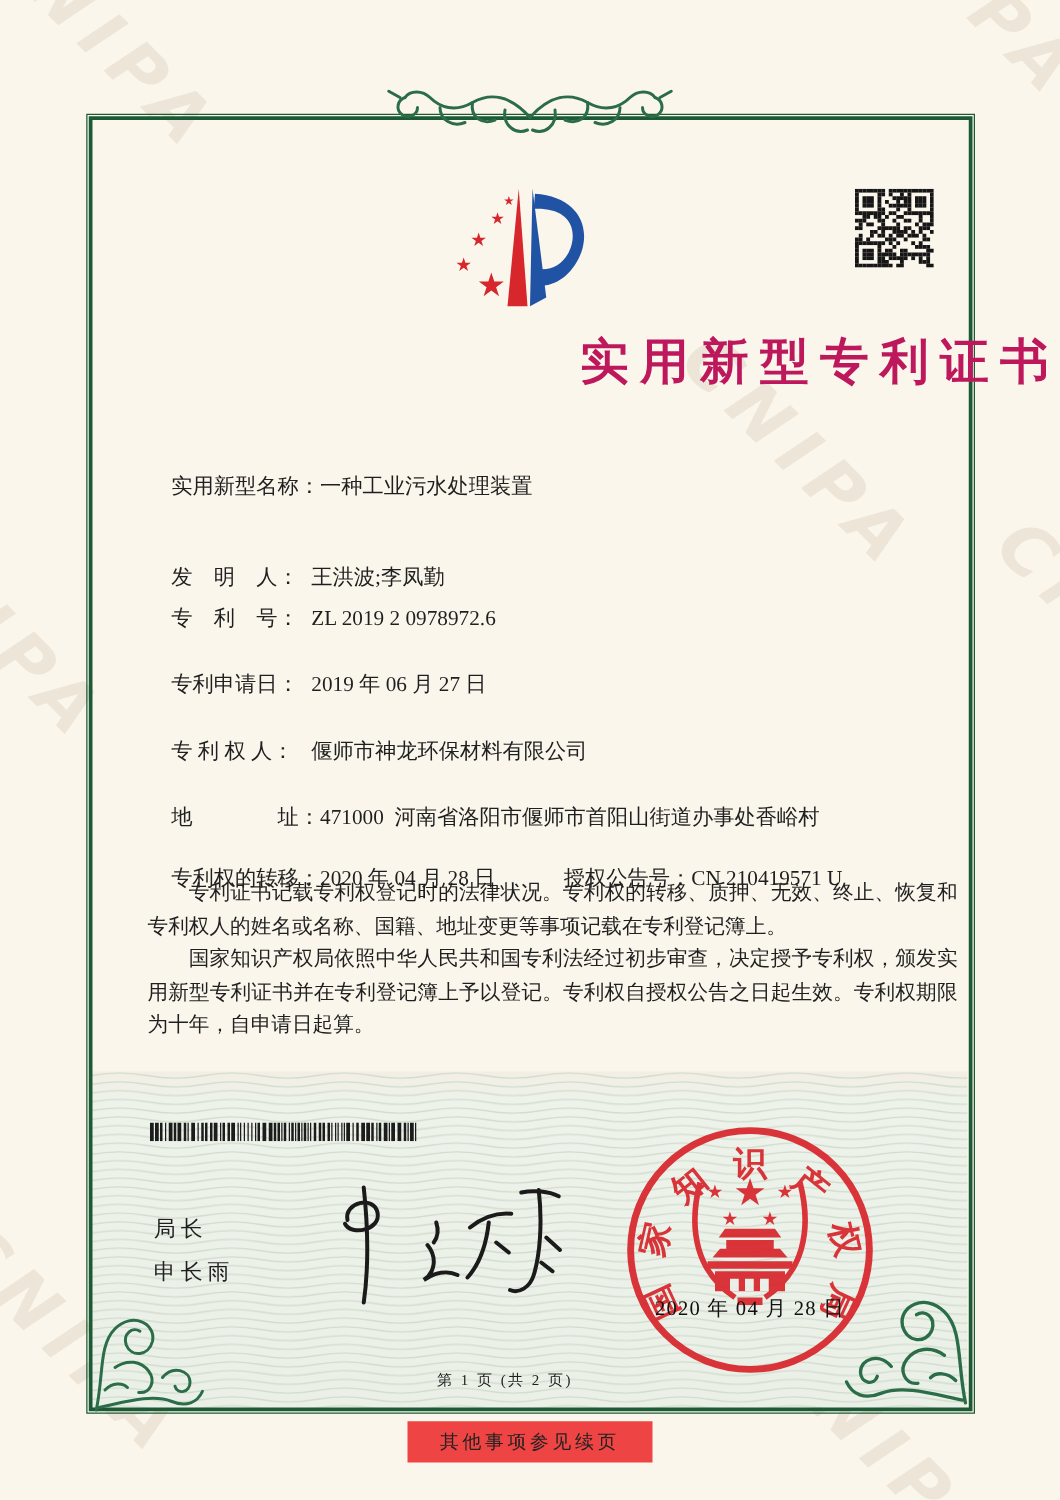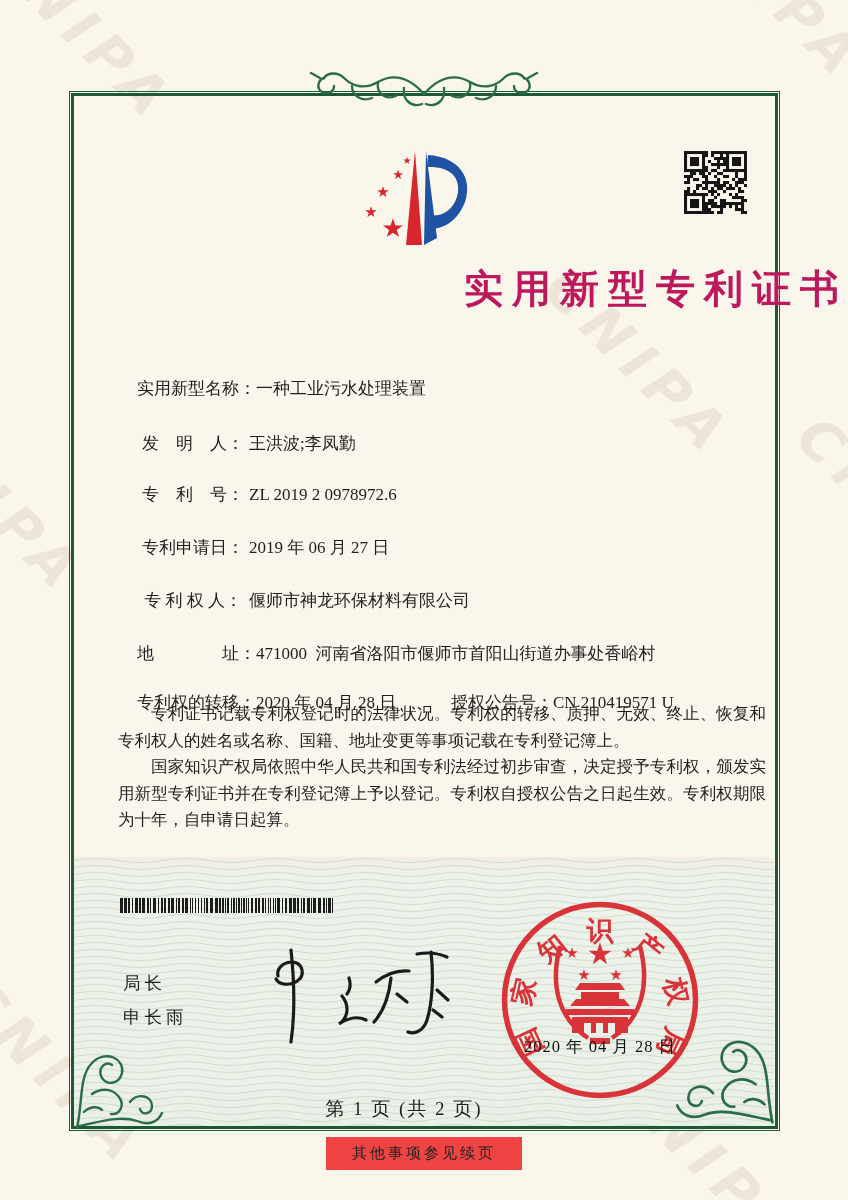--- a/index.html
+++ b/index.html
@@ -24,38 +24,38 @@
   .band svg{display:block;width:100%;height:100%;opacity:.85;}
   
   .certno{ position:absolute; left:104px; top:146px; z-index:3;
     font-size:17px; letter-spacing:3px; white-space:pre;}
   .logo{ position:absolute; left:360px; top:145px; z-index:3;}
   .qr{ position:absolute; left:684px; top:151px; width:63px; height:63px; z-index:3;}
   .title{ position:absolute; left:0; top:262px; width:100%; text-align:right; z-index:3;
     font-size:39px; font-weight:700; letter-spacing:9px; color:#be185d;}
   
   .frow{ position:absolute; left:120px; z-index:3; font-size:17px; white-space:pre;}
-  .flabel{ display:inline-block; min-width:112px; white-space:pre;text-align:center;}
+  .flabel{ display:inline-block; min-width:112px; white-space:pre;}
   .fvalue{ white-space:pre;}
   .grant2{ position:absolute; left:434px; z-index:3; font-size:17px; white-space:pre;}
   
   .bodytext{ position:absolute; left:118px; top:701px; width:648px; z-index:3;
     font-size:16.5px; line-height:26.5px; text-align:justify;}
   .bodytext p{ margin:0; text-indent:2em;}
   
   .barcode{ position:absolute; left:120px; top:898px; z-index:3;}
   .signer{ position:absolute; left:123px; z-index:3; font-size:17.5px; letter-spacing:4px;}
   .sig{ position:absolute; left:245px; top:938px; z-index:3;}
   .seal{ position:absolute; left:495px; top:895px; z-index:4; opacity:.93;}
   .sealtxt text{ font-family:"Liberation Serif","DejaVu Serif",serif;
     font-size:27px; font-weight:700; fill:#d7262c; text-anchor:middle;}
   .sealdate{ position:absolute; left:495px; top:1036px; width:210px; text-align:center; z-index:5;
     font-size:16.5px; letter-spacing:1px; color:#111; white-space:pre;}
   .pageinfo{ position:absolute; left:104px; top:1096px; width:600px; text-align:center; z-index:3;
-    font-size:19px; letter-spacing:2px;}
+    font-size:12px; letter-spacing:2px;}
   .notewrap{ position:absolute; left:104px; top:1137px; width:640px; text-align:center; z-index:3;}
   .note{ display:inline-block; background:#ef4444; padding:7px 26px;
     font-size:15px; letter-spacing:3px; color:#222;}
   
   .orn{ position:absolute; z-index:3; pointer-events:none;}
   .orn path{ fill:none; stroke:#2b6c49; stroke-width:2.4; stroke-linecap:round;}
   .dragons{ left:308px; top:66px;}
   .bl{ left:72px; top:1052px;}
   .br{ left:666px; top:1036px; transform:scaleX(-1);}
 </style>
@@ -381,21 +381,21 @@
       <rect x="12" y="20" width="1.02" height="1.02" fill="#161616"></rect>
       <rect x="19" y="20" width="1.02" height="1.02" fill="#161616"></rect>
       <rect x="20" y="20" width="1.02" height="1.02" fill="#161616"></rect>
     </svg>
 
   <div class="title">实用新型专利证书</div>
 
   <div class="frow" style="top:357px">
     <span class="flabel">实用新型名称：</span><span class="fvalue">一种工业污水处理装置</span>
   </div>
-  <div class="frow" style="top:412px">
+  <div class="frow" style="top:430px">
     <span class="flabel">发　明　人：</span><span class="fvalue">王洪波;李凤勤</span>
   </div>
   <div class="frow" style="top:463px">
     <span class="flabel">专　利　号：</span><span class="fvalue">ZL 2019 2 0978972.6</span>
   </div>
   <div class="frow" style="top:516px">
     <span class="flabel">专利申请日：</span><span class="fvalue">2019 年 06 月 27 日</span>
   </div>
   <div class="frow" style="top:569px">
     <span class="flabel">专 利 权 人：</span><span class="fvalue">偃师市神龙环保材料有限公司</span>

